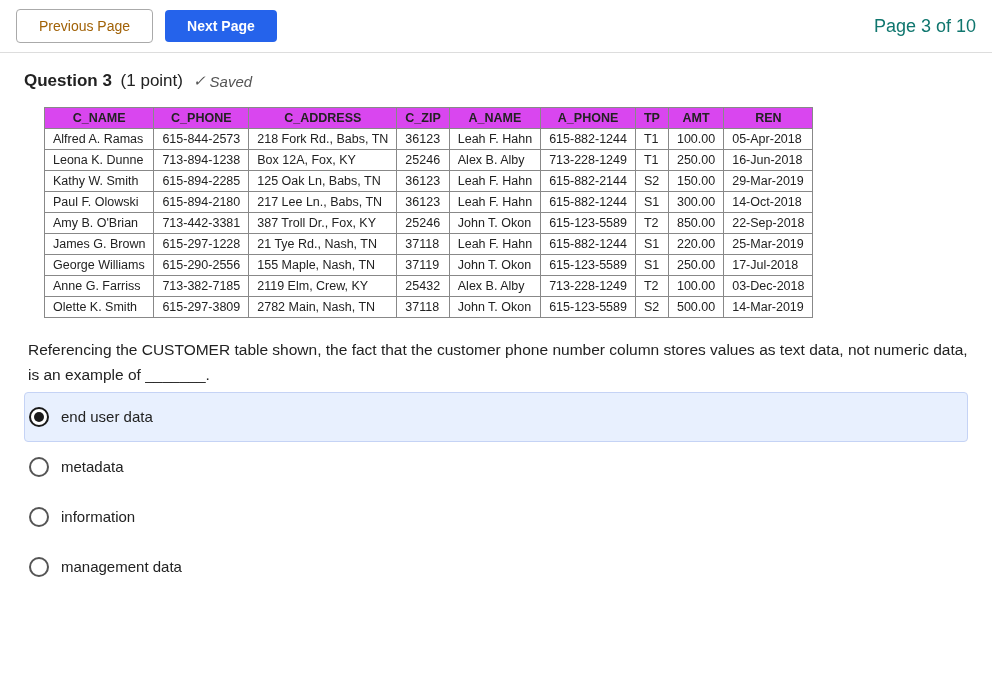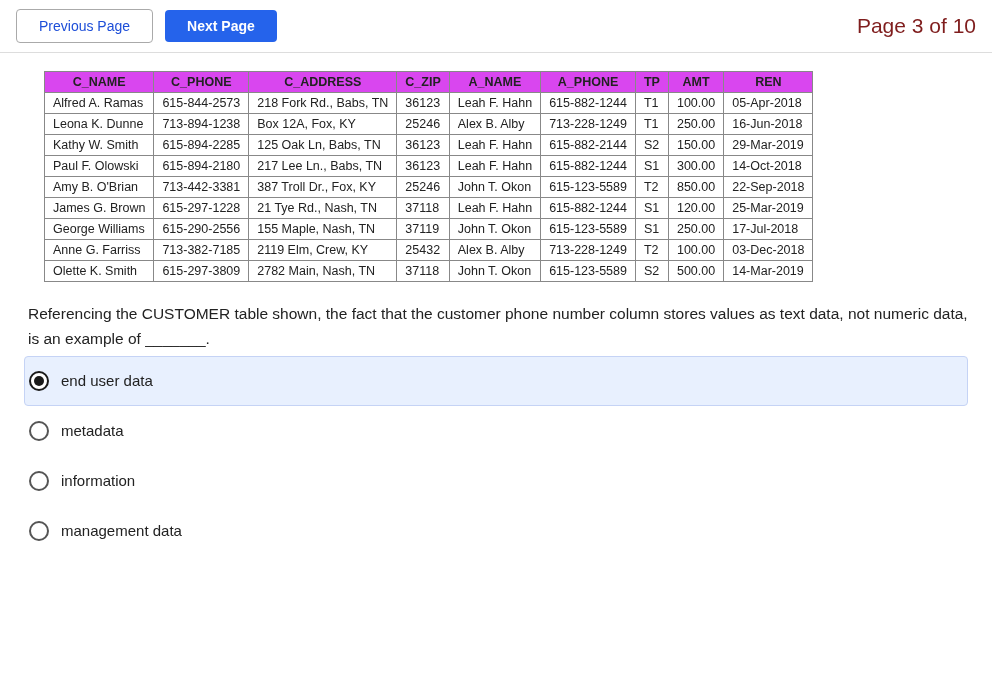--- a/index.html
+++ b/index.html
@@ -19,37 +19,37 @@
       border-bottom: 1px solid #ddd;
       height: 53px;
     }
     .btn-prev {
       background: #fff;
       border: 1px solid #aaa;
       border-radius: 4px;
       padding: 8px 22px;
       font-size: 14px;
       cursor: pointer;
-      color: #1d4ed8;
+      color: #a16207;
     }
     .btn-next {
       background: #2563eb;
       border: none;
       border-radius: 4px;
       padding: 8px 22px;
       font-size: 14px;
       font-weight: bold;
       cursor: pointer;
       color: #fff;
       margin-left: 12px;
     }
     .page-info {
       margin-left: auto;
-      font-size: 21px;
-      color: #7f1d1d;
+      font-size: 18px;
+      color: #0f766e;
     }
 
     
     .content {
       padding: 18px 24px;
     }
 
     .question-header {
       font-size: 17px;
       margin-bottom: 16px;
@@ -151,20 +151,30 @@
 <body>
 
 <div class="header">
   <button class="btn-prev">Previous Page</button>
   <button class="btn-next">Next Page</button>
   <span class="page-info">Page 3 of 10</span>
 </div>
 
 <div class="content">
 
+  <div class="question-header">
+    <strong>
+      <span>Question 3</span>
+      <span style="font-weight:normal; margin-left:4px;">(1 point)</span>
+    </strong>
+    <span class="saved">
+      <span class="checkmark">✓</span>
+      <span>Saved</span>
+    </span>
+  </div>
 
   <div class="table-wrapper">
     <table id="customer-table">
       <thead id="table-head">
           <tr>
             <th>C_NAME</th>
             <th>C_PHONE</th>
             <th>C_ADDRESS</th>
             <th>C_ZIP</th>
             <th>A_NAME</th>
@@ -231,21 +241,21 @@
             <td>22-Sep-2018</td>
           </tr>
           <tr>
             <td>James G. Brown</td>
             <td>615-297-1228</td>
             <td>21 Tye Rd., Nash, TN</td>
             <td>37118</td>
             <td>Leah F. Hahn</td>
             <td>615-882-1244</td>
             <td>S1</td>
-            <td>120.00</td>
+            <td>220.00</td>
             <td>25-Mar-2019</td>
           </tr>
           <tr>
             <td>George Williams</td>
             <td>615-290-2556</td>
             <td>155 Maple, Nash, TN</td>
             <td>37119</td>
             <td>John T. Okon</td>
             <td>615-123-5589</td>
             <td>S1</td>

